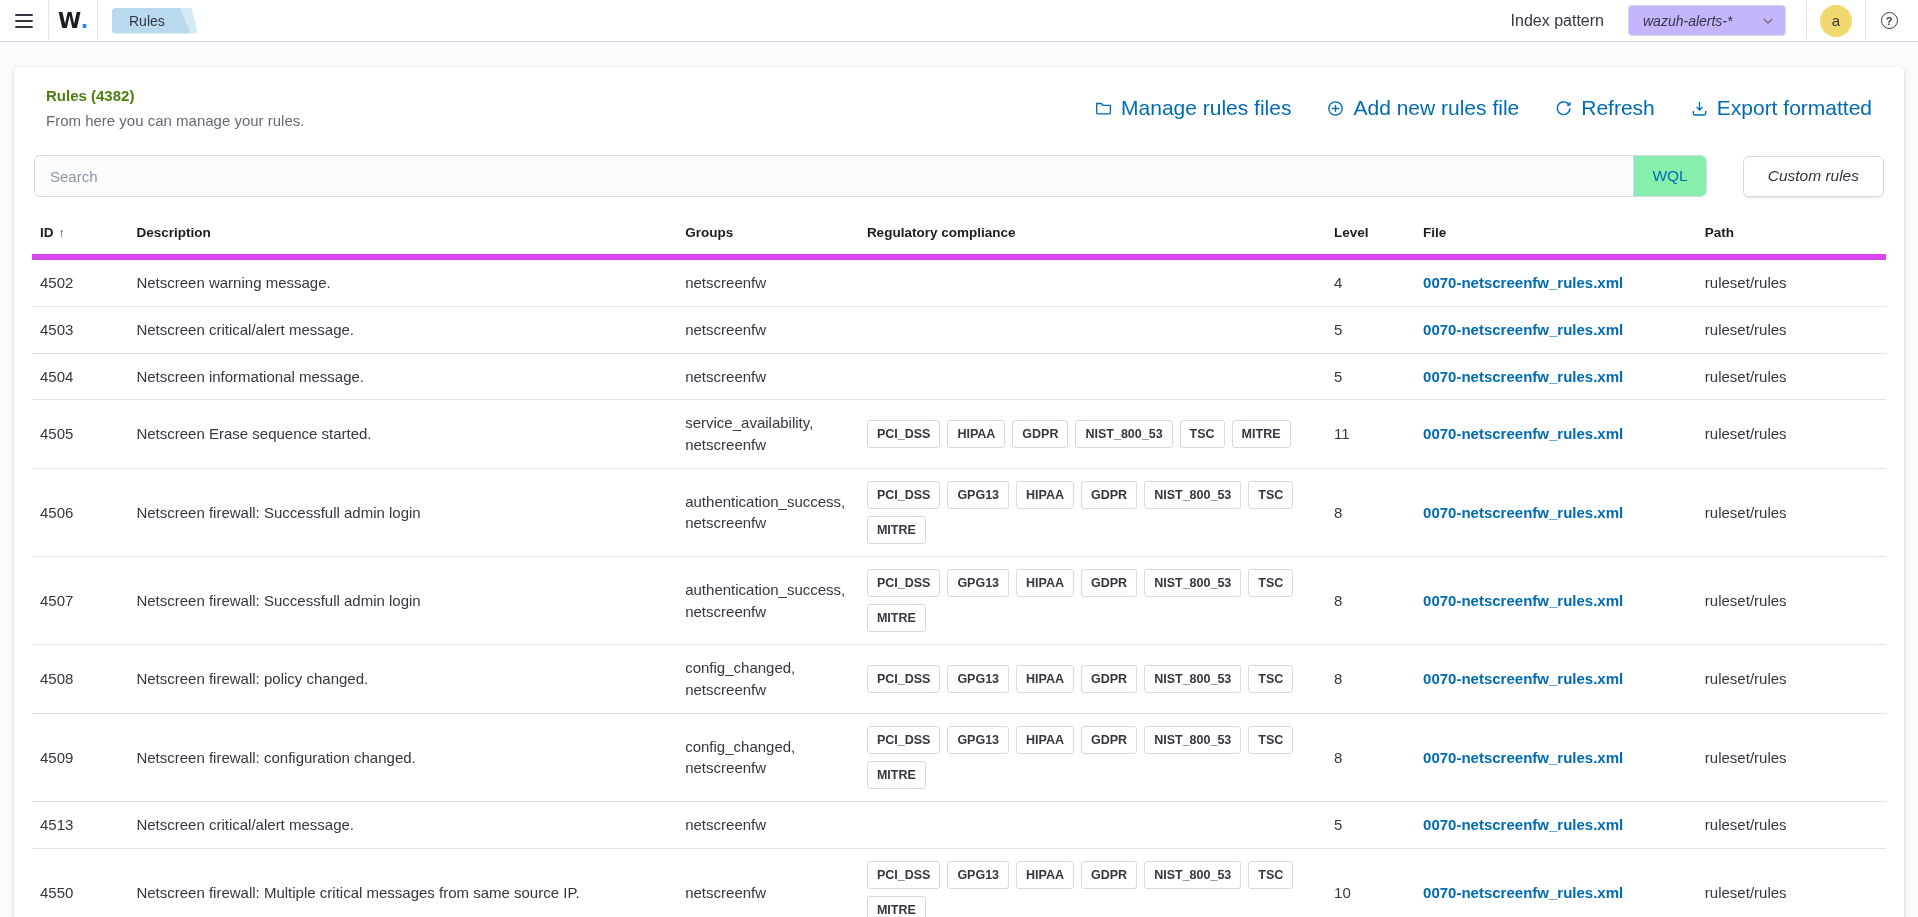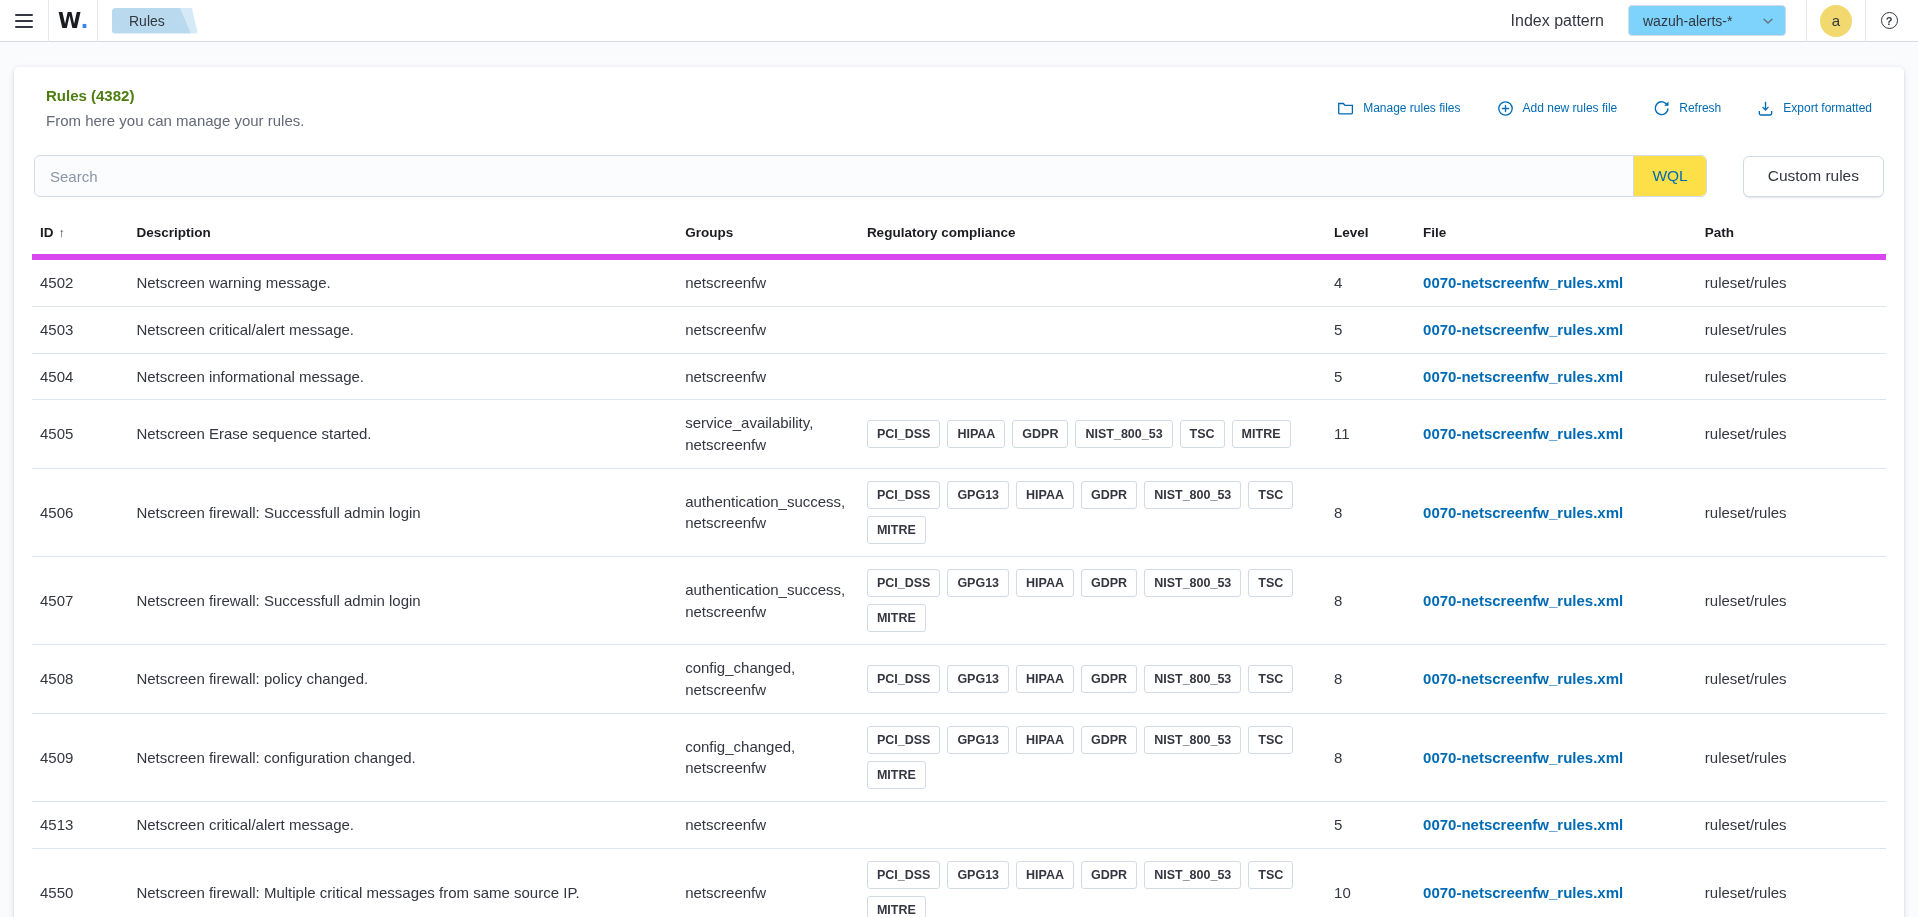--- a/index.html
+++ b/index.html
@@ -33,23 +33,23 @@
     padding-right: 7px; cursor: pointer;
   }
   .tab-inner {
     background: #b9d9ee; border-radius: 4px 0 0 4px;
     clip-path: polygon(0 0, calc(100% - 11px) 0, 100% 100%, 0 100%);
     padding: 5px 26px 5px 17px; font-size: 14px; color: #343741;
   }
   .topbar-spacer { flex: 1; }
   .ip-label { font-size: 16px; color: #343741; margin-right: 24px; }
   .ip-select {
-    width: 158px; height: 31px; border: 1px solid #d3dae6; border-radius: 4px; background: #7dd3fc;
+    width: 158px; height: 31px; border: 1px solid #d3dae6; border-radius: 4px; background: #c4b5fd;
     display: flex; align-items: center; justify-content: space-between;
-    padding: 0 10px 0 14px; font-size: 14px; color: #343741; cursor: pointer; margin-right: 20px;
+    padding: 0 10px 0 14px; font-size: 14px; color: #343741; cursor: pointer; margin-right: 20px; font-style: italic;
   }
   .ip-select svg { color: #69707d; }
   .avatar {
     width: 32px; height: 32px; border-radius: 50%; background: #f1d86f; color: #343741;
     display: flex; align-items: center; justify-content: center; font-size: 15px;
     margin: 0 13px; cursor: pointer; border: none;
   }
   .help-btn {
     width: 30px; height: 42px; background: none; border: none; cursor: pointer;
     display: flex; align-items: center; justify-content: center; margin-left: 8px;
@@ -64,42 +64,43 @@
     margin: 25px 14px 0 14px; background: #fff; border-radius: 5px;
     box-shadow: 0 1px 3px rgba(0,0,0,0.1), 0 2px 6px rgba(152,162,179,0.25);
     padding: 20px 18px 22px 18px;
   }
   .card-head { display: flex; justify-content: space-between; align-items: center; padding: 0 14px; }
   .page-title { font-size: 15px; font-weight: 700; color: #4d7c0f; }
   .page-subtitle { font-size: 15px; color: #646a77; margin-top: 8px; }
   .actions { display: flex; align-items: center; gap: 36px; }
   .action-link {
     display: inline-flex; align-items: center; gap: 9px; background: none; border: none;
-    color: #006BB4; font-size: 12px; cursor: pointer; font-family: inherit;
+    color: #006BB4; font-size: 21px; cursor: pointer; font-family: inherit;
   }
   .action-link svg { width: 17px; height: 17px; }
   
   .search-row { display: flex; align-items: center; gap: 36px; margin: 26px 0 6px 0; padding: 0 2px; }
   .search-box {
     flex: 1; display: flex; align-items: stretch; height: 42px;
     border: 1px solid #d3dae6; border-radius: 6px; background: #fbfcfd; overflow: hidden;
   }
   .search-box input {
     flex: 1; border: none; outline: none; background: transparent;
     font-size: 15px; color: #343741; padding: 0 15px; font-family: inherit;
   }
   .search-box input::placeholder { color: #8b95a5; }
   .wql-btn {
-    border: none; border-left: 1px solid #d3dae6; background: #fde047; color: #006BB4;
+    border: none; border-left: 1px solid #d3dae6; background: #86efac; color: #006BB4;
     font-size: 15.5px; padding: 0 18px; cursor: pointer; font-family: inherit;
   }
   .custom-rules-btn {
     height: 41px; padding: 0 24px; border: 1px solid #d3dae6; border-radius: 6px;
     background: #fff; color: #343741; font-size: 15.5px; cursor: pointer; font-family: inherit;
     box-shadow: 0 2px 2px -1px rgba(152,162,179,0.3);
+    font-style: italic;
   }
   
   table { width: 100%; border-collapse: collapse; margin-top: 14px; table-layout: fixed; }
   col.c0 { width: 5.2%; }  col.c1 { width: 29.6%; } col.c2 { width: 9.8%; }
   col.c3 { width: 25.2%; } col.c4 { width: 4.8%; }  col.c5 { width: 15.2%; } col.c6 { width: 10.2%; }
   th {
     text-align: left; font-size: 13.5px; font-weight: 700; color: #1a1c21;
     padding: 14px 8px; border-bottom: 6px solid #d946ef; cursor: pointer; white-space: nowrap;
   }
   .sort-arrow { font-size: 13px; margin-left: 5px; color: #343741; }

